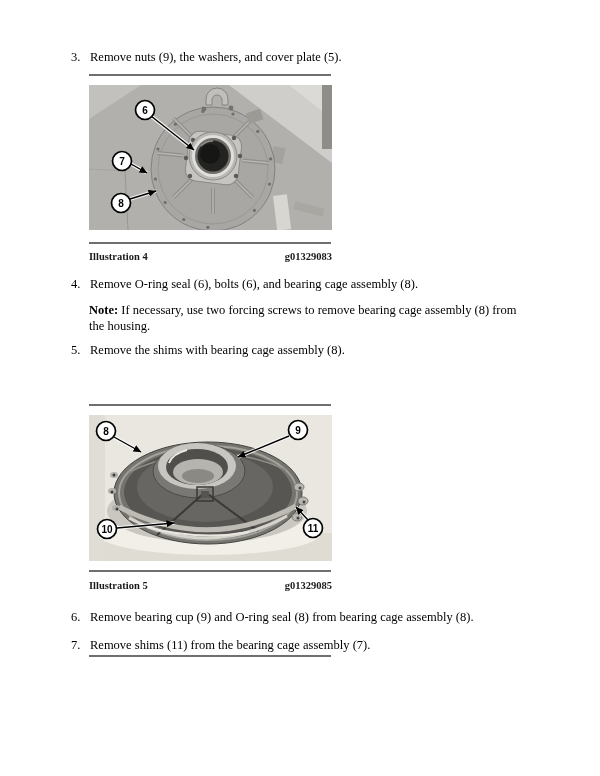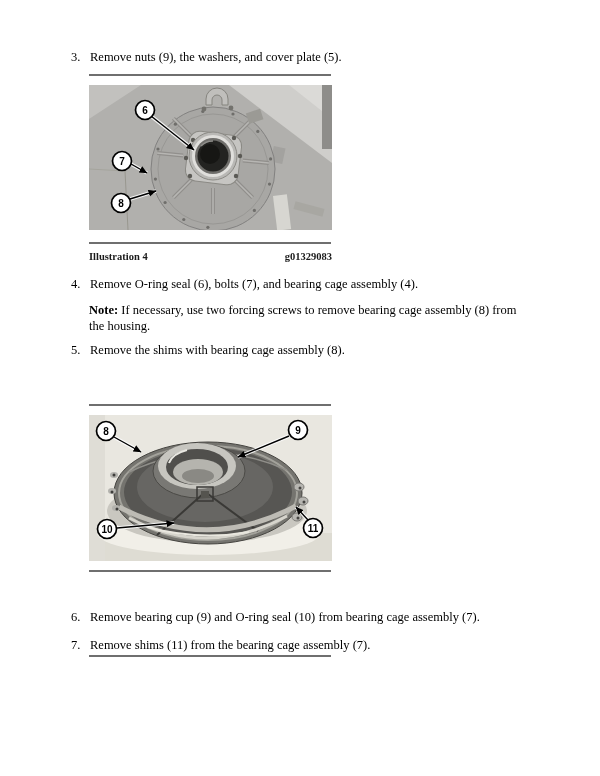--- a/index.html
+++ b/index.html
@@ -139,21 +139,21 @@
 
     <div class="hrule" style="top:168px"></div>
     <div class="caption" style="top:177px">
       <span>Illustration 4</span>
       <span>g01329083</span>
     </div>
   </div>
 
   <div class="step" style="top:276px">
     <span class="num">4.</span>
-    <span class="txt">Remove O-ring seal (6), bolts (7), and bearing cage assembly (4).</span>
+    <span class="txt">Remove O-ring seal (6), bolts (6), and bearing cage assembly (8).</span>
   </div>
 
   <div class="note" style="top:302px">
     <span class="nlabel">Note:</span>
     <span>If necessary, use two forcing screws to remove bearing cage assembly (8) from the housing.</span>
   </div>
 
   <div class="step" style="top:342px">
     <span class="num">5.</span>
     <span class="txt">Remove the shims with bearing cage assembly (8).</span>
@@ -238,25 +238,29 @@
         <circle class="co-circle" cx="18" cy="114" r="9.5"></circle>
         <text class="co-num" x="18" y="117.5">10</text>
       </g>
       <g>
         <circle class="co-circle" cx="224" cy="113" r="9.5"></circle>
         <text class="co-num" x="224" y="116.5">11</text>
       </g>
     </svg>
 
     <div class="hrule" style="top:166px"></div>
+    <div class="caption" style="top:176px">
+      <span>Illustration 5</span>
+      <span>g01329085</span>
+    </div>
   </div>
 
   <div class="step" style="top:609px">
     <span class="num">6.</span>
-    <span class="txt">Remove bearing cup (9) and O-ring seal (10) from bearing cage assembly (7).</span>
+    <span class="txt">Remove bearing cup (9) and O-ring seal (8) from bearing cage assembly (8).</span>
   </div>
 
   <div class="step" style="top:637px">
     <span class="num">7.</span>
     <span class="txt">Remove shims (11) from the bearing cage assembly (7).</span>
   </div>
 
   <div class="endrule"></div>
 
 </div>

